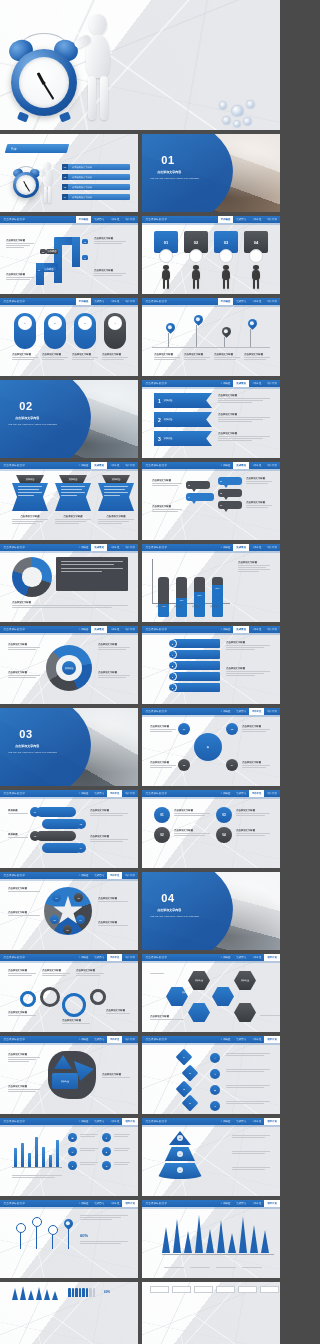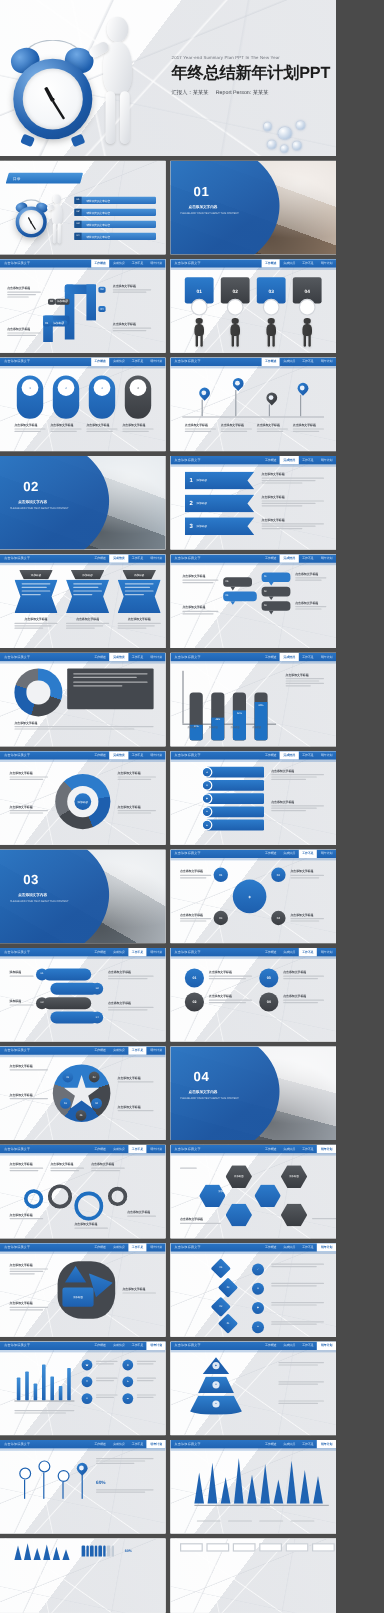--- a/index.html
+++ b/index.html
@@ -252,29 +252,20 @@
 
     <div class="molecule" style="left:214px;top:96px;width:46px;height:34px;">
       <b style="left:40%;top:30%;width:22%;height:30%;"></b>
       <b style="left:12%;top:18%;width:15%;height:20%;"></b>
       <b style="left:72%;top:14%;width:15%;height:20%;"></b>
       <b style="left:20%;top:62%;width:15%;height:20%;"></b>
       <b style="left:66%;top:64%;width:15%;height:20%;"></b>
       <b style="left:44%;top:74%;width:13%;height:18%;"></b>
     </div>
 
-    <div class="cover-title">
-      <div class="cover-eyebrow">2017 Year-end Summary Plan PPT In The New Year</div>
-      <div class="cover-h1">年终总结新年计划PPT</div>
-      <div class="cover-sub">
-        <span>汇报人：某某某</span>
-        &nbsp;&nbsp;&nbsp;
-        <span>Report Person: 某某某</span>
-      </div>
-    </div>
   </div>
 
   <div class="grid">
 
     <div class="cell slide">
       <div class="poly"></div>
       <div class="toc-head">
         <span>目录</span>
       </div>
       <div class="clock" style="left:12px;top:34px;width:28px;height:31px;">

